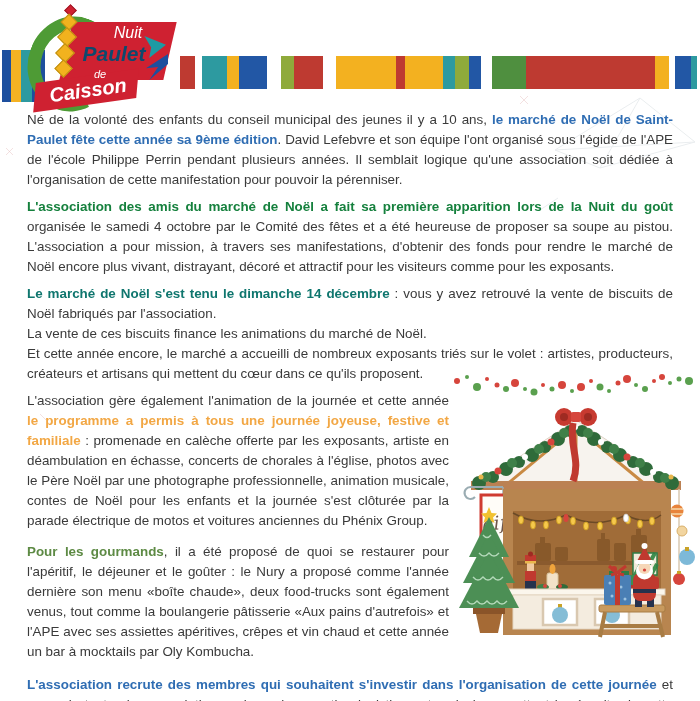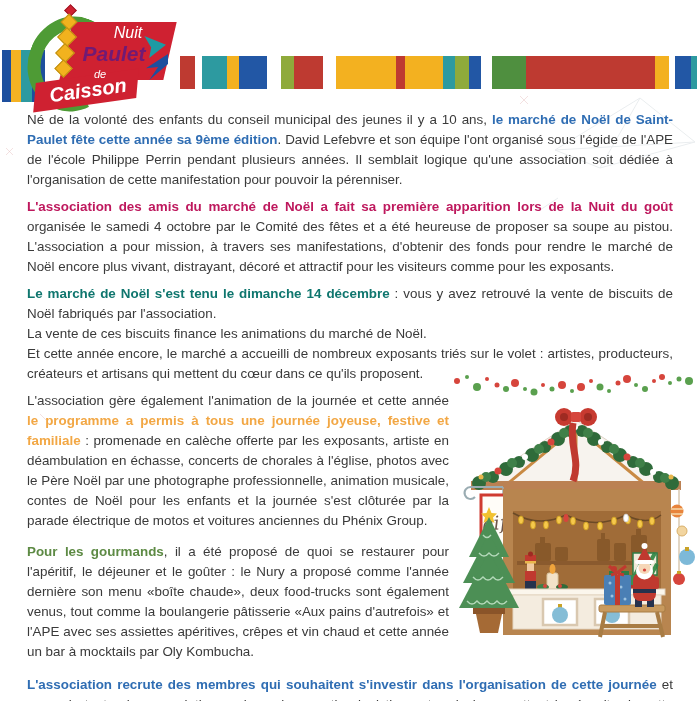--- a/index.html
+++ b/index.html
@@ -29,35 +29,35 @@
   .d0{left:66px;top:0px;width:7px;height:7px;background:#cf2131;border-color:#9e1826;}
   .d1{left:63px;top:10px;width:10px;height:10px;}
   .d2{left:60px;top:24px;width:12px;height:12px;}
   .d3{left:58px;top:40px;width:12px;height:12px;}
   .d4{left:57px;top:56px;width:11px;height:11px;}
   .plate1{position:absolute;left:66px;top:16px;width:104px;height:58px;background:#cf2131;transform:skewX(-13deg);}
   .plate2{position:absolute;left:34px;top:70px;width:104px;height:29px;background:#cf2131;transform:rotate(-8deg) skewX(-13deg);}
   .logo-saint{position:absolute;left:88px;top:18px;width:80px;text-align:center;
     color:#fff;font-style:italic;font-size:16px;z-index:4;}
   .logo-paulet{position:absolute;left:74px;top:36px;width:80px;text-align:center;
-    color:#701a75;font-style:italic;font-weight:bold;font-size:21px;z-index:4;}
+    color:#0c4a6e;font-style:italic;font-weight:bold;font-size:21px;z-index:4;}
   .logo-de{position:absolute;left:80px;top:62px;width:40px;text-align:center;
     color:#fff;font-style:italic;font-size:11px;z-index:4;}
   .logo-caisson{position:absolute;left:40px;top:73px;width:96px;text-align:center;
     color:#fff;font-style:italic;font-weight:bold;font-size:20px;z-index:5;transform:rotate(-8deg);}
   .bolt-teal{position:absolute;left:142px;top:30px;width:24px;height:22px;background:#1d9aa3;
     clip-path:polygon(10% 0,100% 40%,30% 100%,38% 52%);z-index:5;}
   .bolt-blue{position:absolute;left:146px;top:48px;width:22px;height:26px;background:#1d4f9e;
     clip-path:polygon(100% 0,0 55%,55% 50%,15% 100%,100% 38%);z-index:5;}
   
   .content{position:relative;z-index:2;padding:110px 27px 0 27px;}
   h1{margin:0 0 4px 0;font-size:30px;line-height:38px;font-weight:bold;color:#c02b32;letter-spacing:0.2px;}
   .para{font-size:13.4px;line-height:20px;text-align:justify;margin:0 0 7px 0;}
   .seg-blue{color:#2f6db3;font-weight:bold;}
-  .seg-olive{color:#be185d;font-weight:bold;}
+  .seg-olive{color:#15803d;font-weight:bold;}
   .seg-teal{color:#0f766e;font-weight:bold;}
   .seg-orange{color:#f2a744;font-weight:bold;}
   .seg-green{color:#5d8a44;font-weight:bold;}
   .columns{display:flex;}
   .col-left{flex:0 0 422px;}
   .col-left .para{margin-bottom:11px;}
   .col-right{flex:1;position:relative;}
   .col-right svg{position:absolute;left:2px;top:-26px;}
   .last-para{margin-top:2px;}
 </style>

